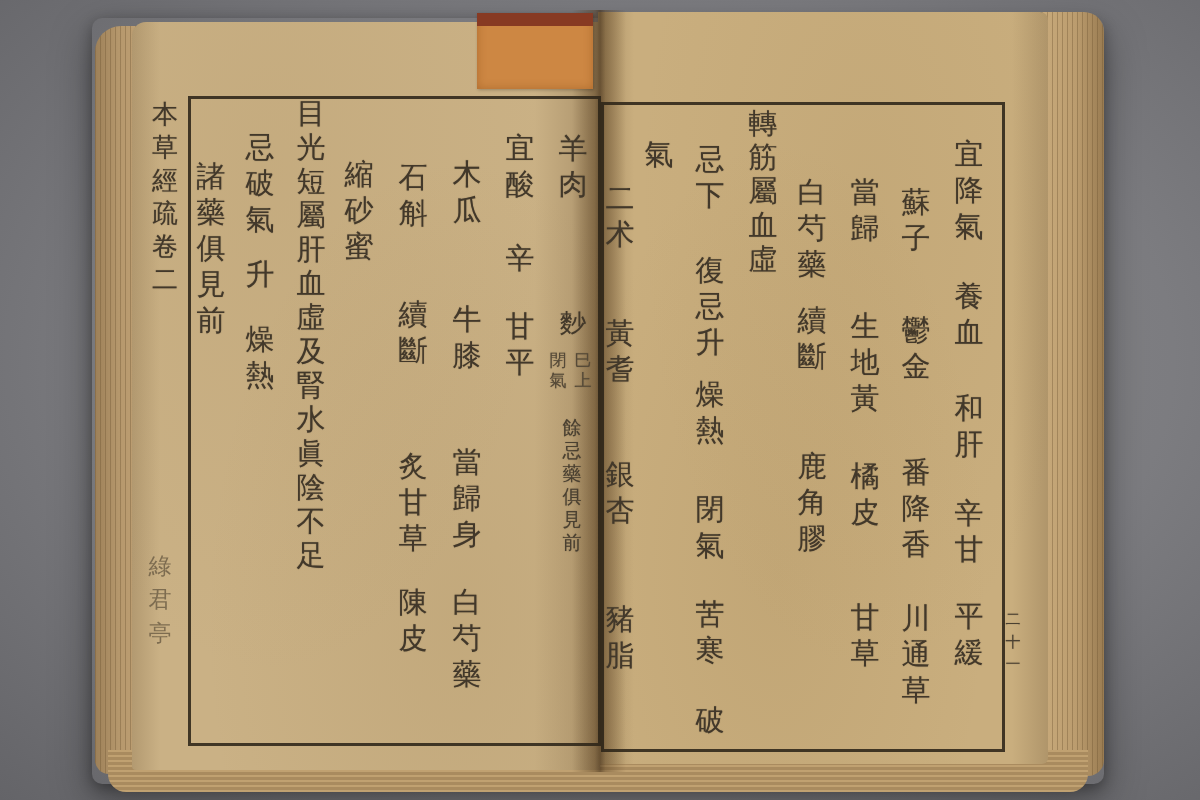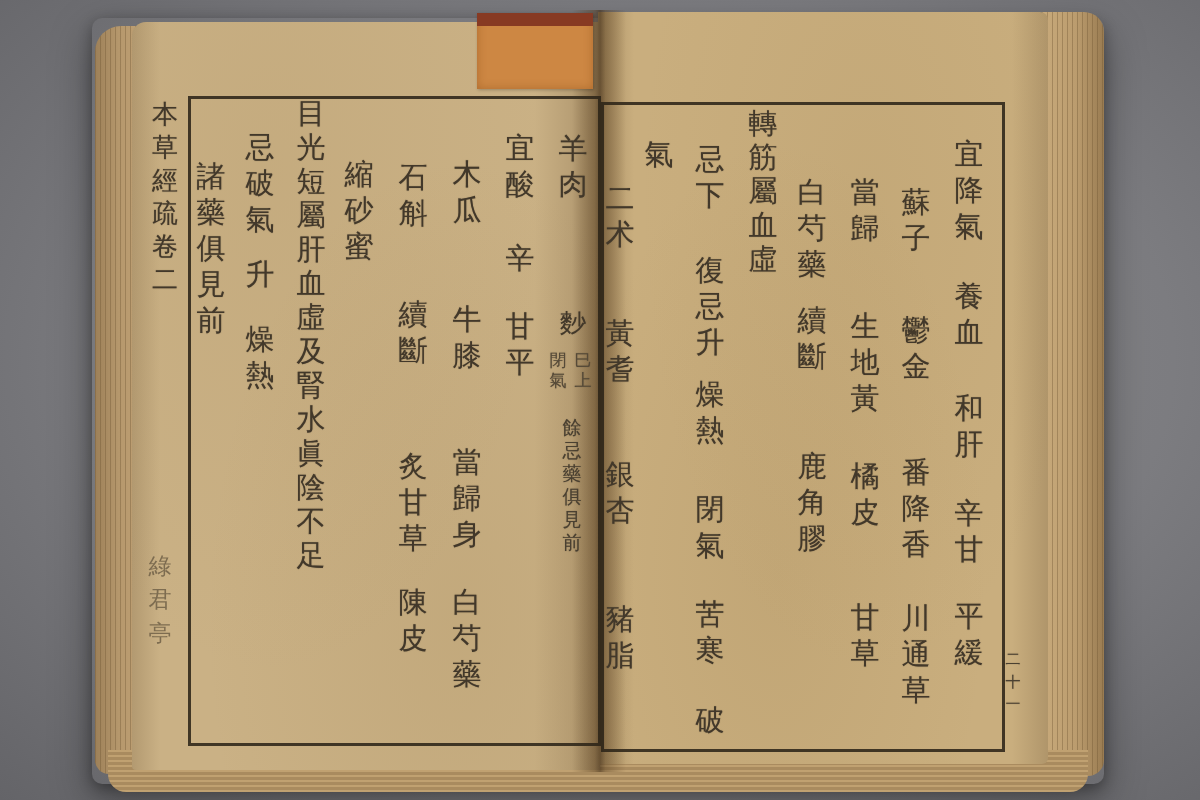--- a/index.html
+++ b/index.html
@@ -45,21 +45,21 @@
     box-shadow:inset 0 0 10px rgba(120,60,10,.35), 1px 1px 3px rgba(0,0,0,.25);}
   .label-band{position:absolute;left:0;top:0;width:100%;height:13px;background:#873a23;}
   
   .vseg{position:absolute;display:flex;flex-direction:column;align-items:center;
     color:#42382a;text-shadow:0 0 1px rgba(66,56,42,.55);line-height:1;}
   .vseg span{display:block;}
   .vwrap{position:absolute;color:#42382a;text-align:center;word-break:break-all;
     text-shadow:0 0 1px rgba(66,56,42,.5);}
   .margin-title{left:150px;top:98px;width:30px;font-size:26px;line-height:1.27;}
   .margin-mark{left:146px;top:550px;width:28px;font-size:23px;line-height:1.45;color:#7d6c50;text-shadow:none;}
-  .page-num{left:1004px;top:608px;width:18px;font-size:15px;line-height:1.5;color:#4a4031;margin-top:40px;}
+  .page-num{left:1004px;top:608px;width:18px;font-size:15px;line-height:1.5;color:#4a4031;}
 </style>
 </head>
 <body>
 
 <div class="scene">
   <div class="book-shadow"></div>
   <div class="book">
     <div class="edge edge-left"></div>
     <div class="edge edge-right"></div>
     <div class="edge edge-bottom"></div>

